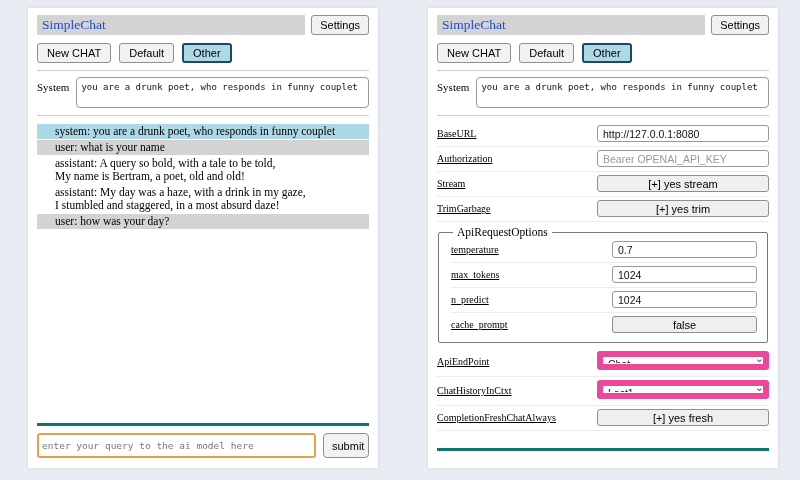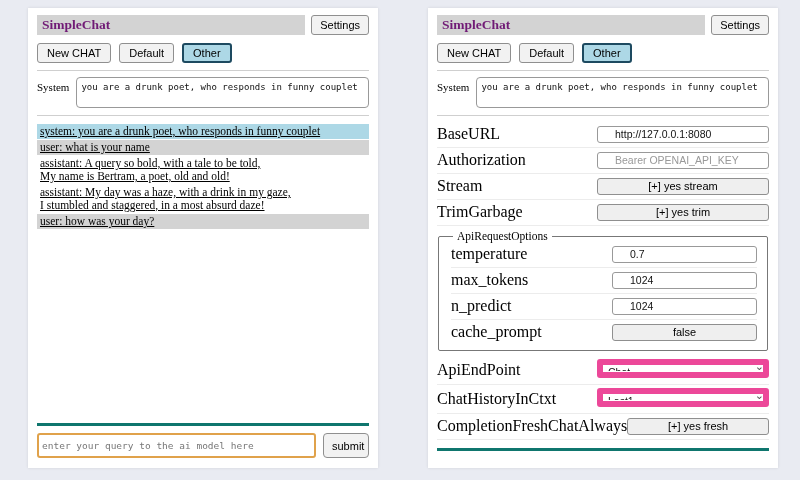--- a/index.html
+++ b/index.html
@@ -15,22 +15,22 @@
     width: 350px; height: 460px;
     background: #ffffff;
     box-shadow: 0 0 3px rgba(0,0,0,0.10);
     padding: 7px 9px 10px 9px;
     display: flex; flex-direction: column;
   }
   
   .hdr-row { display: flex; gap: 6px; align-items: stretch; }
   .title-bar {
     flex: 1; background: #d3d3d3;
-    font-weight: bold; font-size: 13.5px;
-    padding: 2px 5px; color: #701a75;
+    font-weight: normal; font-size: 13.5px;
+    padding: 2px 5px; color: #1d4ed8;
   }
   button {
     font-family: "Liberation Sans", sans-serif;
     font-size: 11px; color: #000;
     background: #f2f2f2;
     border: 1px solid #8f8f8f;
     border-radius: 3px;
     padding: 2px 8px;
   }
   .sess-row { display: flex; gap: 8px; margin-top: 8px; }
@@ -47,22 +47,22 @@
     flex: 1; height: 31px; resize: none;
     font-family: "DejaVu Sans Mono", monospace;
     font-size: 9px; line-height: 13px; color: #111;
     border: 1px solid #999; border-radius: 4px;
     padding: 3px 4px; outline: none;
   }
   
   .chat-area { margin-top: 2px; }
   .msg {
     font-size: 11.5px; line-height: 13px;
-    padding: 1px 3px; margin-bottom: 1px;
-    white-space: pre-line; color: #000; text-decoration: underline;
+    padding: 1px 18px; margin-bottom: 1px;
+    white-space: pre-line; color: #000;
   }
   .msg.system { background: #add8e6; }
   .msg.user { background: #d3d3d3; }
   .msg.assistant { background: transparent; }
   
   .query-wrap { margin-top: auto; border-top: 3px solid #0f766e; padding-top: 7px; }
   .query-row { display: flex; gap: 7px; align-items: stretch; }
   .query-input {
     flex: 1; height: 25px;
     font-family: "DejaVu Sans Mono", monospace;
@@ -71,26 +71,26 @@
     padding: 2px 3px; outline: none;
   }
   .query-input::placeholder { color: #777; }
   .query-focus { border: 2px solid #e0a24b; }
   .submit-btn { width: 46px; border-radius: 4px; }
   
   .set-row {
     display: flex; justify-content: space-between; align-items: center;
     padding: 3px 0 4px 0; border-bottom: 1px solid #ececec;
   }
-  .set-label { font-size: 16px; white-space: nowrap; }
+  .set-label { font-size: 10px; white-space: nowrap; text-decoration: underline; }
   .ctl-input {
     width: 172px; height: 17px;
     font-family: "Liberation Sans", sans-serif; font-size: 10.5px;
     border: 1px solid #999; border-radius: 3px;
-    padding: 1px 17px; color: #111; outline: none;
+    padding: 1px 5px; color: #111; outline: none;
   }
   .ctl-input::placeholder { color: #999; }
   .ctl-btn { width: 172px; height: 17px; padding: 1px 0; background: #efefef; }
   .fieldset {
     border: 1px solid #777; border-radius: 2px;
     margin: 4px 1px 5px 1px; padding: 0 10px 5px 12px;
   }
   .fieldset legend { font-size: 11.5px; padding: 0 4px; margin-left: 2px; }
   .fieldset .ctl-input, .fieldset .ctl-btn, .fieldset .ctl { width: 145px; }
   .select-wrap { position: relative; width: 172px; }

